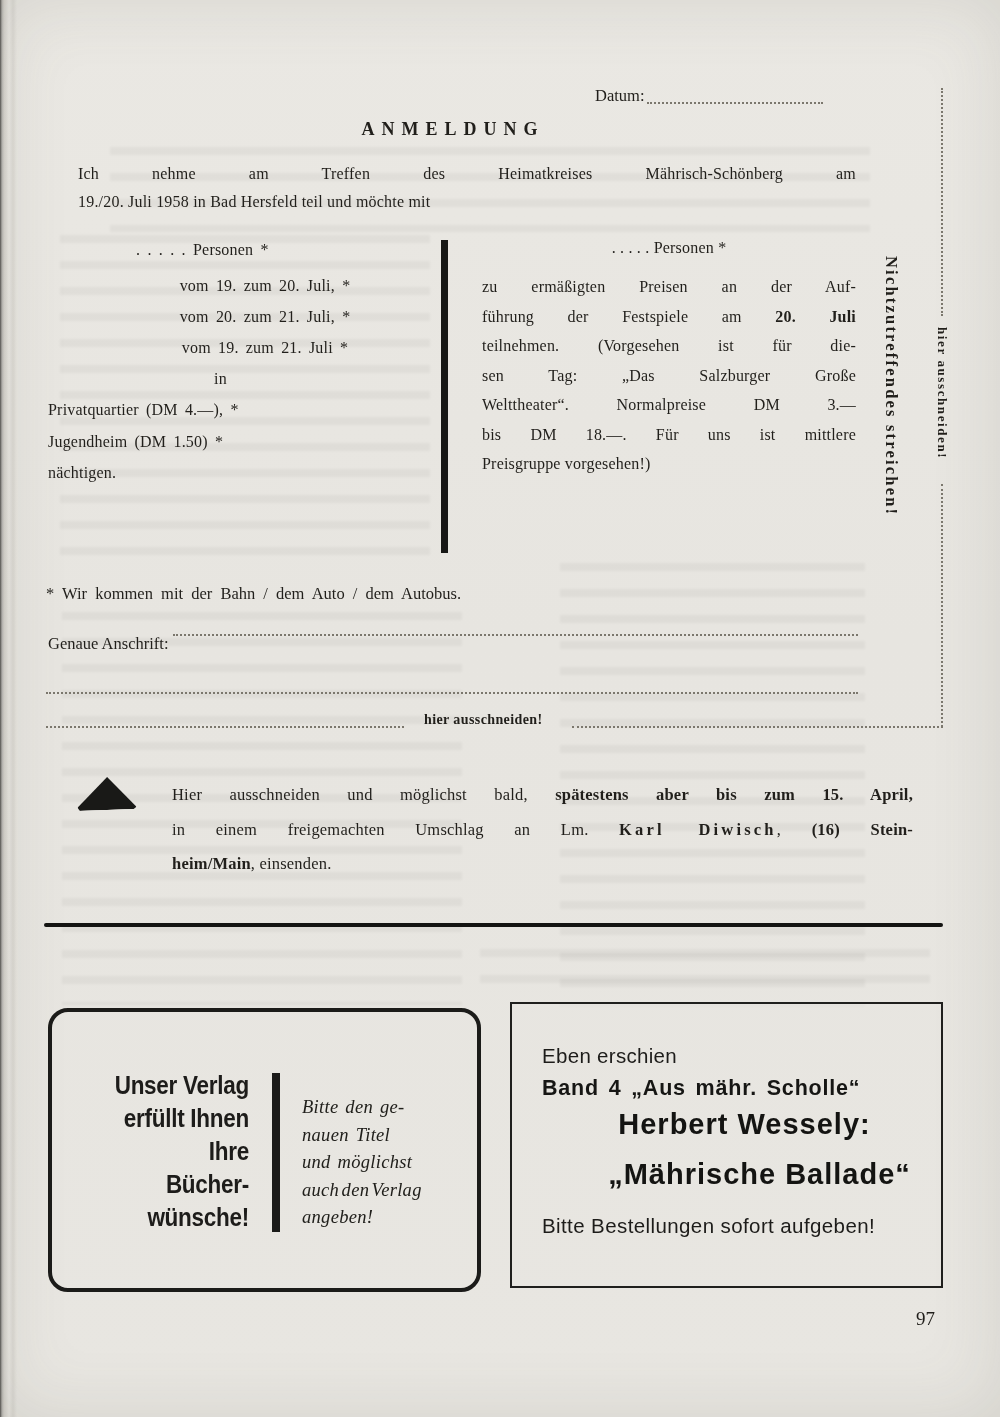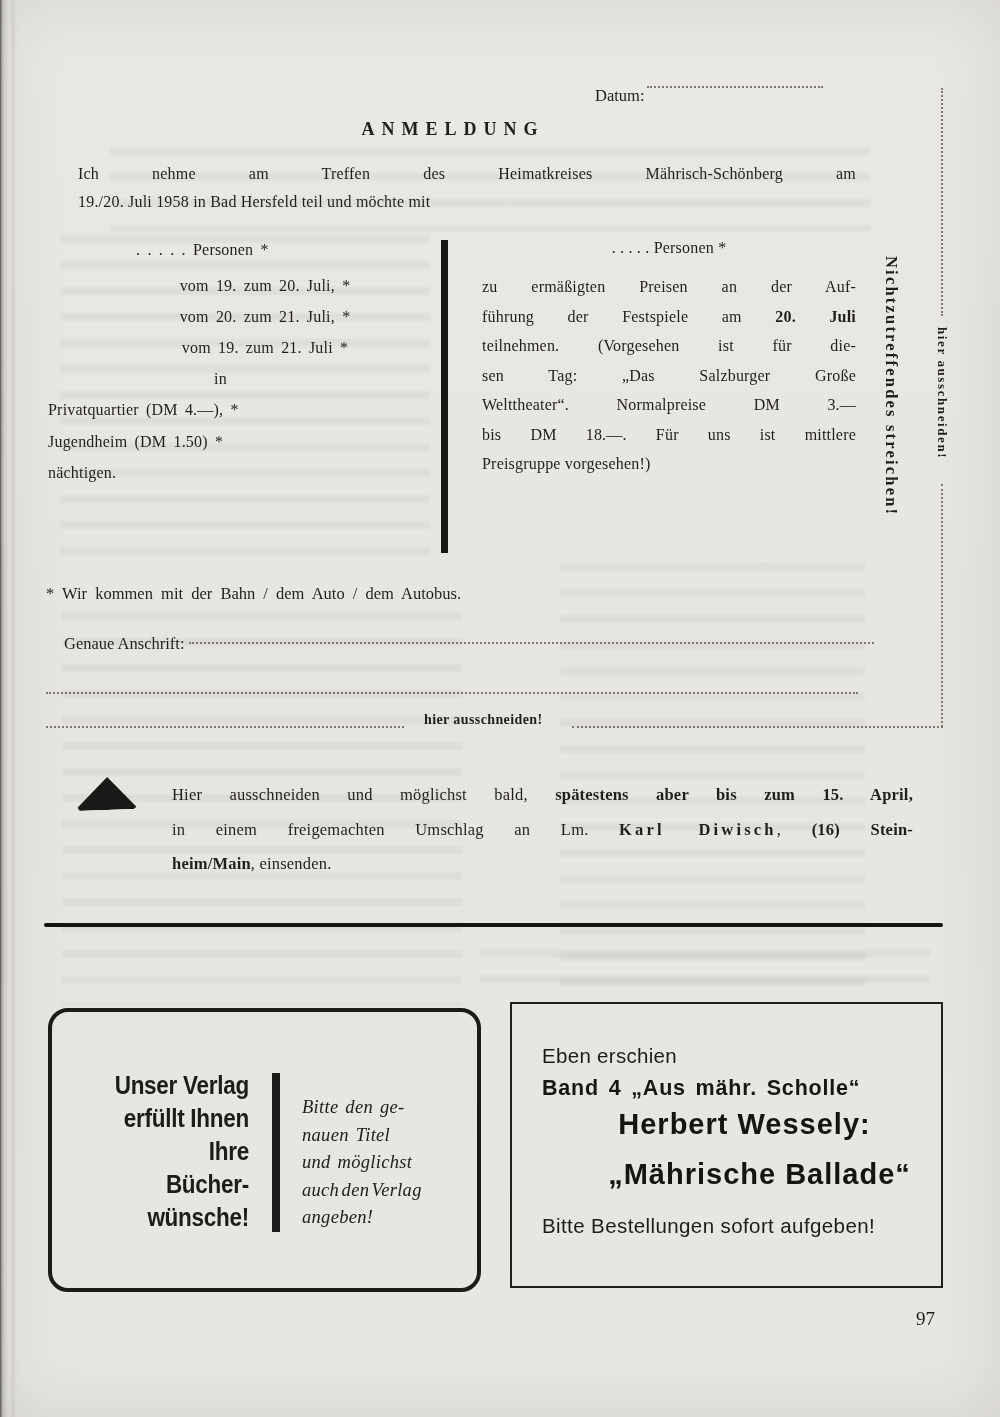--- a/index.html
+++ b/index.html
@@ -19,36 +19,36 @@
     background:repeating-linear-gradient(180deg,transparent 0 7px,#4a4742 7px 15px,transparent 15px 26px);}
   
   .dots{border-bottom:2px dotted #7b776d;}
   .vdots{position:absolute;width:0;border-left:2px dotted #7b776d;}
   
   .jlast{text-align:justify;text-align-last:justify;}
   .vnote{position:absolute;white-space:nowrap;font-weight:bold;
     transform:rotate(90deg);transform-origin:0 0;}
   b{font-weight:bold;}
   
-  .datum{position:absolute;left:595px;top:86px;width:228px;display:flex;align-items:flex-start;font-size:16.5px;}
+  .datum{position:absolute;left:595px;top:86px;width:228px;display:flex;align-items:flex-end;font-size:16.5px;}
   .datum .dots{flex:1;margin-left:2px;margin-bottom:2px;}
   .title{position:absolute;left:0;top:119px;width:906px;margin:0;text-align:center;
     font-size:18px;font-weight:bold;letter-spacing:7px;}
   .intro{position:absolute;left:78px;top:160px;width:778px;font-size:16px;line-height:28px;letter-spacing:.2px;}
   .leftcol{position:absolute;left:48px;top:241px;width:392px;font-size:16px;letter-spacing:.2px;word-spacing:3px;}
   .lc-personen{padding-left:88px;margin-bottom:11px;}
   .lc-opt{padding-left:42px;line-height:31px;text-align:center;}
   .lc-in{width:345px;text-align:center;line-height:31px;}
   .lc-lodging{line-height:31.5px;}
   .colbar{position:absolute;left:441px;top:240px;width:7px;height:313px;background:#171715;}
   .rightcol{position:absolute;left:482px;top:239px;width:374px;font-size:16px;letter-spacing:.2px;}
   .rc-personen{text-align:center;margin-bottom:15px;}
   .rc-line{line-height:29.5px;}
   .footnote{position:absolute;left:46px;top:584px;font-size:16.5px;word-spacing:4px;}
-  .anschrift{position:absolute;left:64px;top:634px;width:810px;display:flex;align-items:center;font-size:16.5px;font-family:Liberation Serif, serif;}
+  .anschrift{position:absolute;left:48px;top:634px;width:810px;display:flex;align-items:flex-start;font-size:16.5px;font-family:Liberation Serif, serif;}
   .anschrift .dots{flex:1;margin-left:4px;margin-bottom:2px;}
   .adrline2{position:absolute;left:46px;top:672px;width:812px;height:20px;}
   .cutsegL{position:absolute;left:46px;top:710px;width:358px;height:16px;}
   .cutsegR{position:absolute;left:572px;top:710px;width:371px;height:16px;}
   .cutlabel{position:absolute;left:424px;top:712px;font-size:14px;font-weight:bold;letter-spacing:.4px;}
   .tri{position:absolute;left:77px;top:777px;width:59px;height:33px;background:#191917;
     clip-path:polygon(52% 0,100% 93%,95% 100%,4% 100%,0 90%);transform:rotate(-2deg);}
   .instr{position:absolute;left:172px;top:778px;width:741px;font-size:16.5px;line-height:34.5px;letter-spacing:.2px;}
   .sp{letter-spacing:3.2px;}
   .rule{position:absolute;left:44px;top:923px;width:899px;height:4px;background:#141412;border-radius:2px;}

